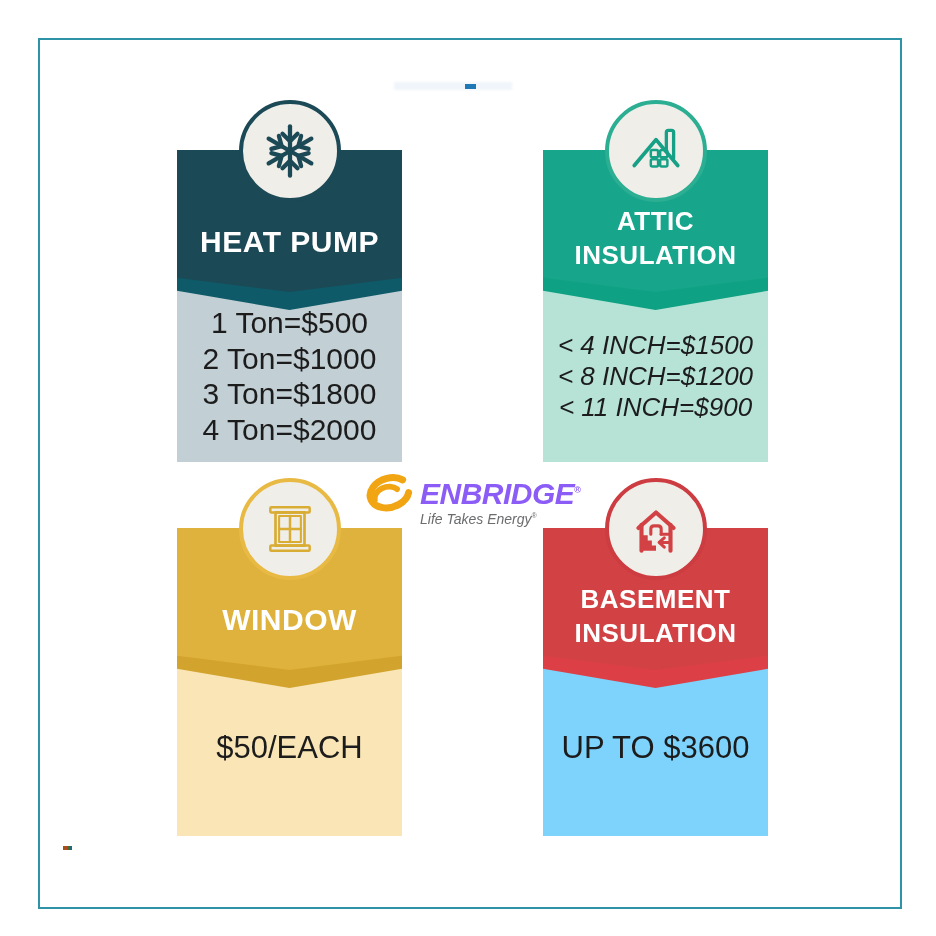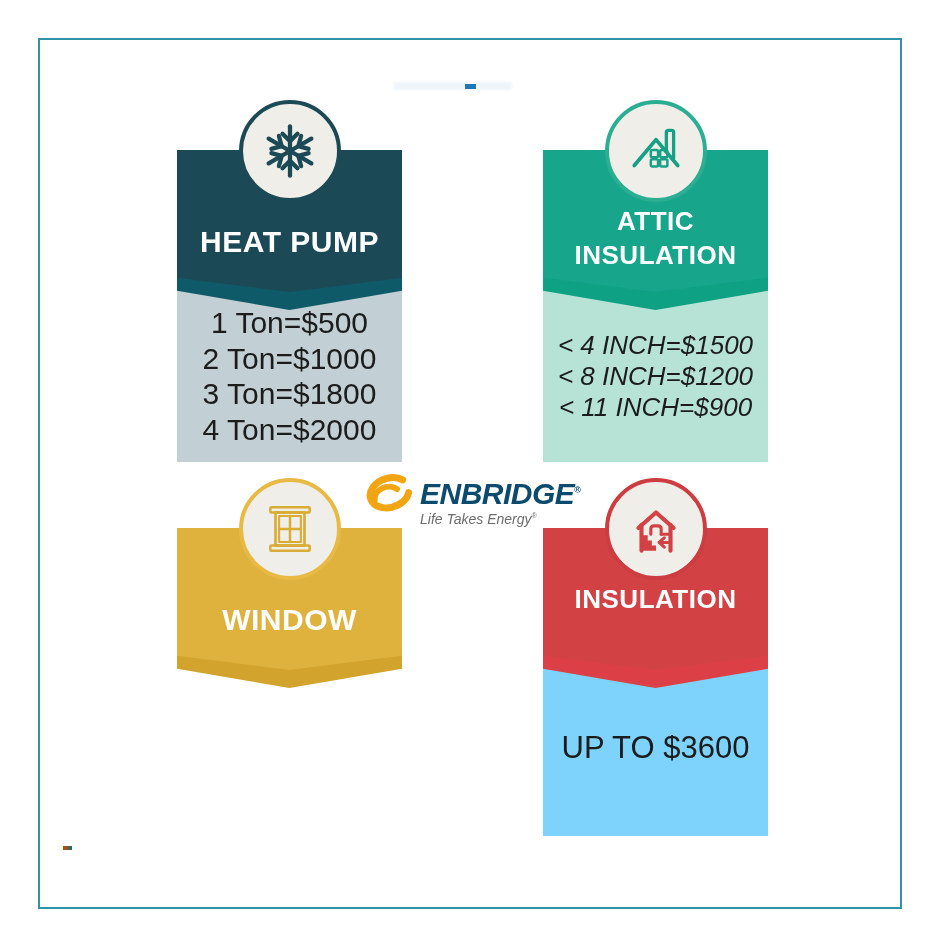--- a/index.html
+++ b/index.html
@@ -61,21 +61,21 @@
 
   .lines-lg span { display:block; font-size:30px; line-height:35.5px;text-align:center; }
   .lines-md span { display:block; font-size:26px; line-height:31px;font-style:italic; }
   .lines-xl span { display:block; font-size:31px; line-height:36px; }
 
   
   .logo { position:absolute; left:356px; top:466px; display:flex; align-items:flex-start; z-index:6; }
   .logo .swirl { margin-top:2px; }
   .logo-text { margin-left:2px; }
   .wordmark {
-    font-size:30px; font-weight:700; font-style:italic; color:#0c4a6e;
+    font-size:30px; font-weight:700; font-style:italic; color:#8b5cf6;
     letter-spacing:-0.5px; line-height:32px; margin-top:8px;
   }
   .wordmark .reg { font-size:9px; vertical-align:super; font-style:normal; letter-spacing:0; }
   .tagline { font-size:14px; font-style:italic; color:#6B6C6E; margin-top:1px; }
   .tagline .reg { font-size:7px; vertical-align:super; }
 
   
   .ghost-smudge { position:absolute; left:394px; top:82px; width:118px; height:8px;
     background:rgba(150,190,220,0.15); filter:blur(1px); }
   .blue-dash { position:absolute; left:465px; top:84px; width:11px; height:5px; background:#1E78B6; }
@@ -148,20 +148,25 @@
         <rect x="32" y="27" width="7" height="7" rx="1.5" stroke-width="2.4"></rect>
         <rect x="23" y="36" width="7" height="7" rx="1.5" stroke-width="2.4"></rect>
         <rect x="32" y="36" width="7" height="7" rx="1.5" stroke-width="2.4"></rect>
       </svg>
     </div>
   </section>
 
   <section class="card" id="card-window">
     <div class="chev"></div>
     <div class="head"></div>
+    <div class="body">
+      <div class="lines-xl">
+        <span>$50/EACH</span>
+      </div>
+    </div>
     <div class="title one">
       <span>WINDOW</span>
     </div>
     <div class="badge">
       <svg width="58" height="58" viewBox="0 0 56 56" fill="none" stroke="#D9AC34" stroke-linecap="round" stroke-linejoin="round">
         <rect x="9" y="7" width="38" height="5" rx="1" stroke-width="2.4"></rect>
         <rect x="9" y="44" width="38" height="5" rx="1" stroke-width="2.4"></rect>
         <rect x="14" y="12" width="28" height="32" stroke-width="2.6"></rect>
         <rect x="17.5" y="15.5" width="21" height="25" stroke-width="2"></rect>
         <line x1="28" y1="15.5" x2="28" y2="40.5" stroke-width="2.4"></line>
@@ -172,20 +177,21 @@
 
   <section class="card" id="card-basement">
     <div class="chev"></div>
     <div class="head"></div>
     <div class="body">
       <div class="lines-xl">
         <span>UP TO $3600</span>
       </div>
     </div>
     <div class="title two">
+      <span>BASEMENT</span>
       <span>INSULATION</span>
     </div>
     <div class="badge">
       <svg width="58" height="58" viewBox="0 0 56 56" fill="none" stroke="#D24245" stroke-linecap="round" stroke-linejoin="round">
         <polyline points="11,27 28,12 45,27" stroke-width="4"></polyline>
         <line x1="14" y1="24" x2="14" y2="49" stroke-width="4"></line>
         <line x1="42" y1="24" x2="42" y2="49" stroke-width="4"></line>
         <line x1="33" y1="33" x2="40" y2="33" stroke-width="3"></line>
         <path d="M23 33 L23 28 Q23 25 26 25 L30 25 Q33 25 33 28 L33 33" stroke-width="3"></path>
         <path d="M14 34 H20 V39 H24 V44 H28 V49 H14 Z" fill="#D24245" stroke="none"></path>

